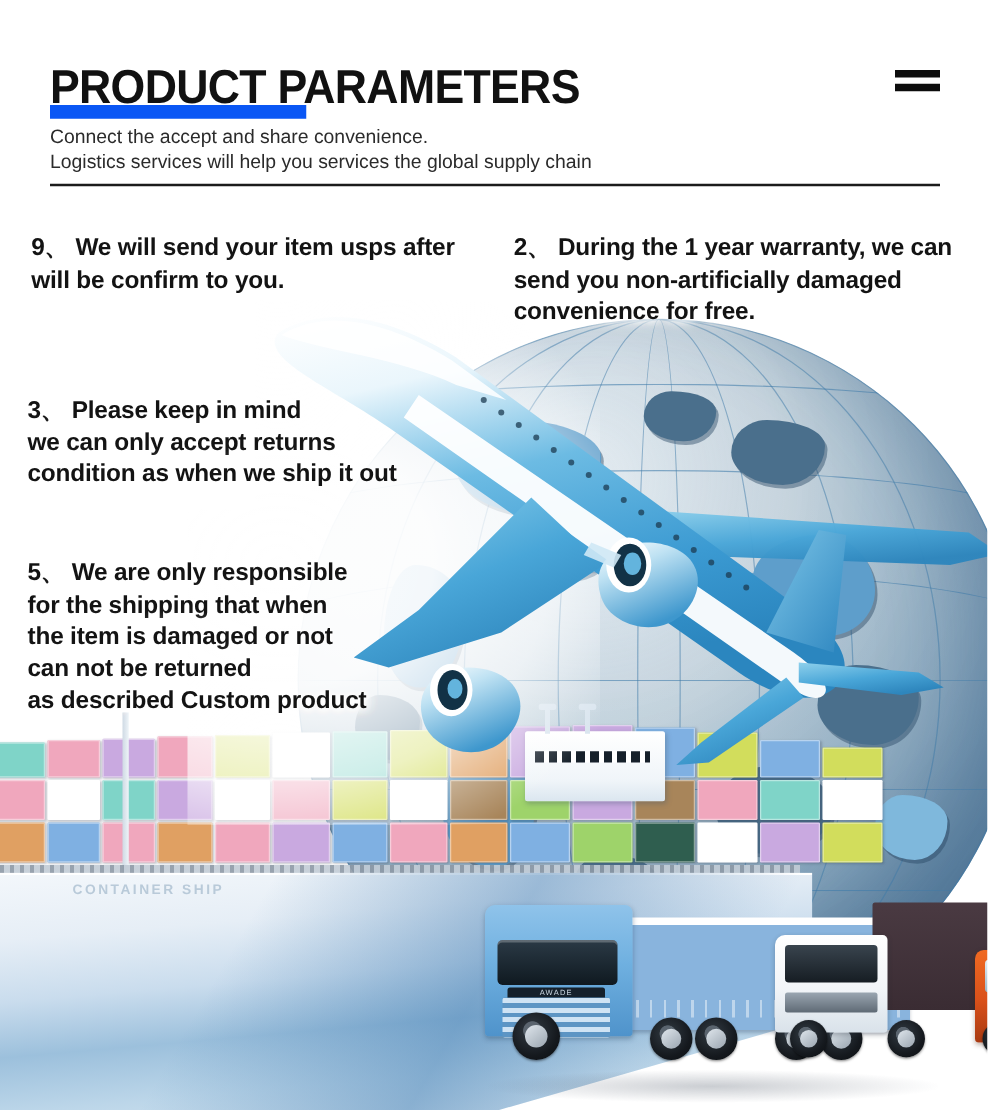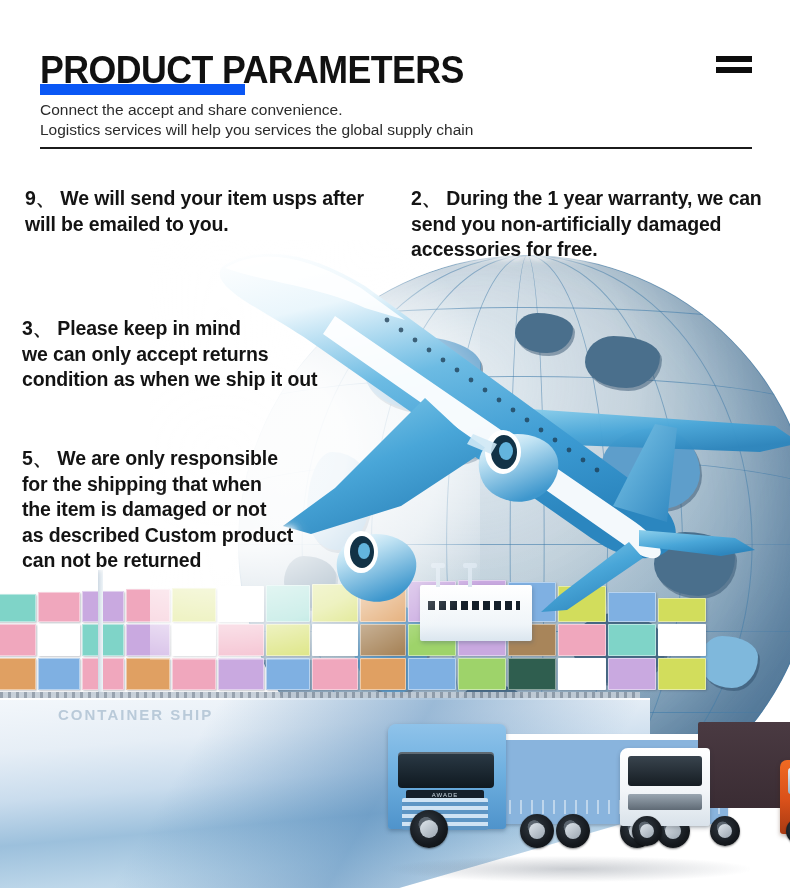--- a/index.html
+++ b/index.html
@@ -175,21 +175,21 @@
     background:linear-gradient(120deg, rgba(60,120,175,.0) 30%, rgba(60,120,175,.45) 58%, rgba(60,120,175,.0) 85%);
     clip-path: polygon(0% 0%, 100% 0%, 100% 62%, 62% 100%, 0% 100%);
   }
   .deck-rail {
     position:absolute; left:0; top:112px; width:640px; height:12px;
     background:repeating-linear-gradient(90deg,#8d99a6 0 3px, #c2ccd6 3px 8px);
     opacity:.9;
   }
   .hull-name {
     position:absolute; left:58px; top:126px;
-    font-size:15px; letter-spacing:2px; color:#b9cad9; font-weight:bold;
+    font-size:11px; letter-spacing:2px; color:#b9cad9; font-weight:bold;
   }
   .bridge {
     position:absolute; left:420px; top:5px; width:112px; height:56px;
     background:linear-gradient(180deg,#ffffff 0%, #f0f5f9 70%, #dbe6ef 100%);
     border-radius:2px;
     box-shadow:1px 2px 4px rgba(70,90,110,.35);
   }
   .bridge-win {
     position:absolute; top:16px; left:8px;
     width:92px; height:9px;
@@ -536,36 +536,36 @@
     <div class="hamburger">
       <i></i>
       <i></i>
     </div>
 
     <div class="rule"></div>
   </div>
 
   <div class="txt" id="blk1">
     <div class="ln">9、 We will send your item usps after</div>
-    <div class="ln">will be emailed to you.</div>
+    <div class="ln">will be confirm to you.</div>
   </div>
 
   <div class="txt" id="blk2">
     <div class="ln">2、 During the 1 year warranty, we can</div>
     <div class="ln">send you non-artificially damaged</div>
-    <div class="ln">accessories for free.</div>
+    <div class="ln">convenience for free.</div>
   </div>
 
   <div class="txt" id="blk3">
     <div class="ln">3、 Please keep in mind</div>
     <div class="ln">we can only accept returns</div>
     <div class="ln">condition as when we ship it out</div>
   </div>
 
   <div class="txt" id="blk4">
     <div class="ln">5、 We are only responsible</div>
     <div class="ln">for the shipping that when</div>
     <div class="ln">the item is damaged or not</div>
+    <div class="ln">can not be returned</div>
     <div class="ln">as described Custom product</div>
-    <div class="ln">can not be returned</div>
   </div>
 
 </div>
 
 </body></html>

